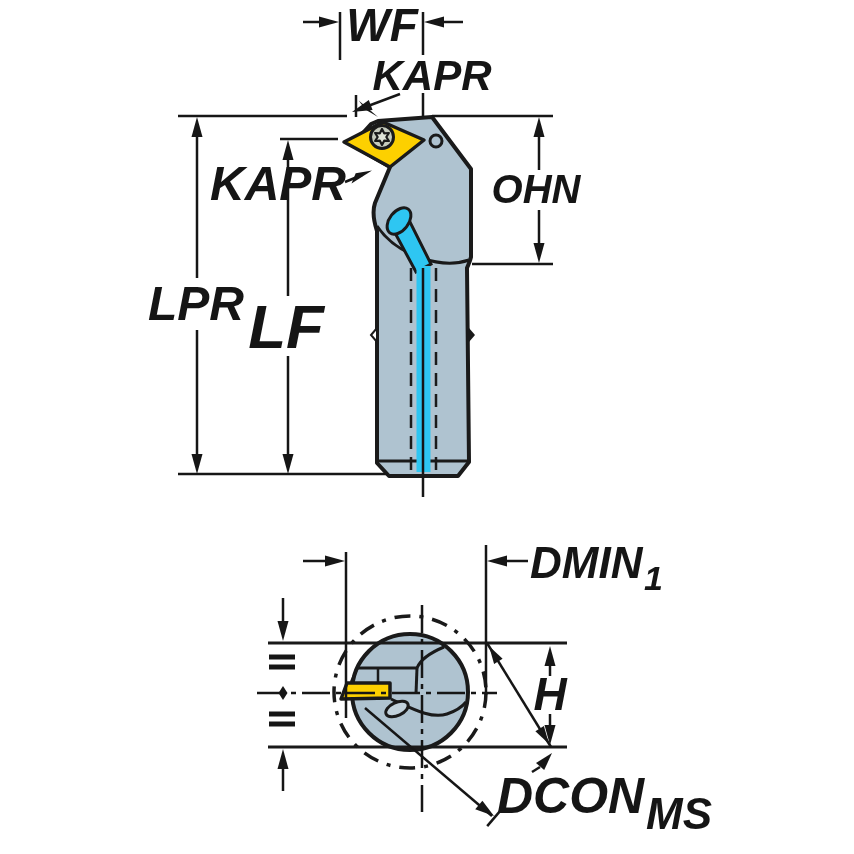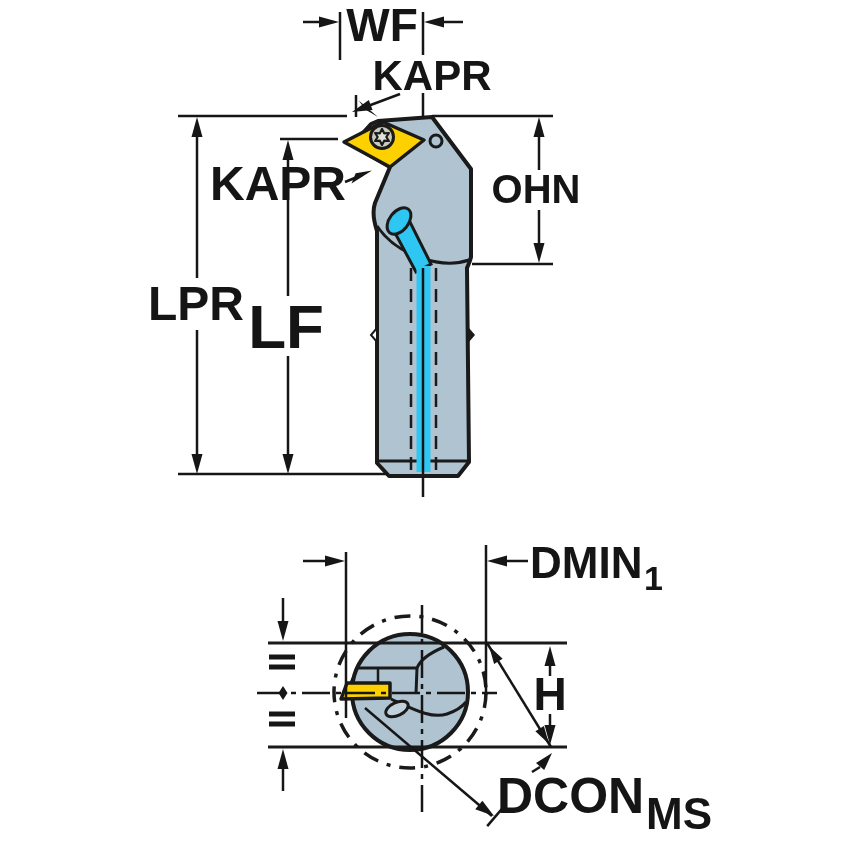--- a/index.html
+++ b/index.html
@@ -1,16 +1,16 @@
 <!DOCTYPE html>
 <html style="--background: #ffffff; --body: #afc3d0; --insert: #fdd000; --coolant: #2ec6f2; --outline: #1a1a1a; --dimension: #161616; --label: #151515; --screw: #c6cbbd; --screw_star: #e0e4d8;"><head>
 <meta charset="utf-8">
 <style>
   html,body{margin:0;padding:0;background:#ffffff;}
-  .stage{position:relative;width:854px;height:854px;background:var(--background,#fff);overflow:hidden;}
+  .stage{position:relative;width:854px;height:854px;background:var(--background,#fff);overflow:hidden;font-style:italic;}
   svg text{font-family:"Liberation Sans","DejaVu Sans",sans-serif;font-weight:bold;fill:var(--label,#151515);stroke:none;}
   .body{fill:var(--body,#afc3d0);stroke:var(--outline,#1a1a1a);stroke-width:4;stroke-linejoin:round;}
   .detail{fill:none;stroke:var(--outline,#1a1a1a);stroke-width:3;}
   .thin{stroke-width:2.5;}
   .insert{fill:var(--insert,#fdd000);stroke:var(--outline,#1a1a1a);stroke-width:3.5;stroke-linejoin:round;}
   .cool{fill:var(--coolant,#2ec6f2);stroke:none;}
   .coolo{fill:var(--coolant,#2ec6f2);stroke:var(--outline,#1a1a1a);stroke-width:3;}
   .dim{fill:none;stroke:var(--dimension,#161616);stroke-width:2.5;}
   .ah{fill:var(--dimension,#161616);stroke:none;}
   .cl{fill:none;stroke:var(--dimension,#161616);stroke-width:2.5;stroke-dasharray:28 6 5 6;}

